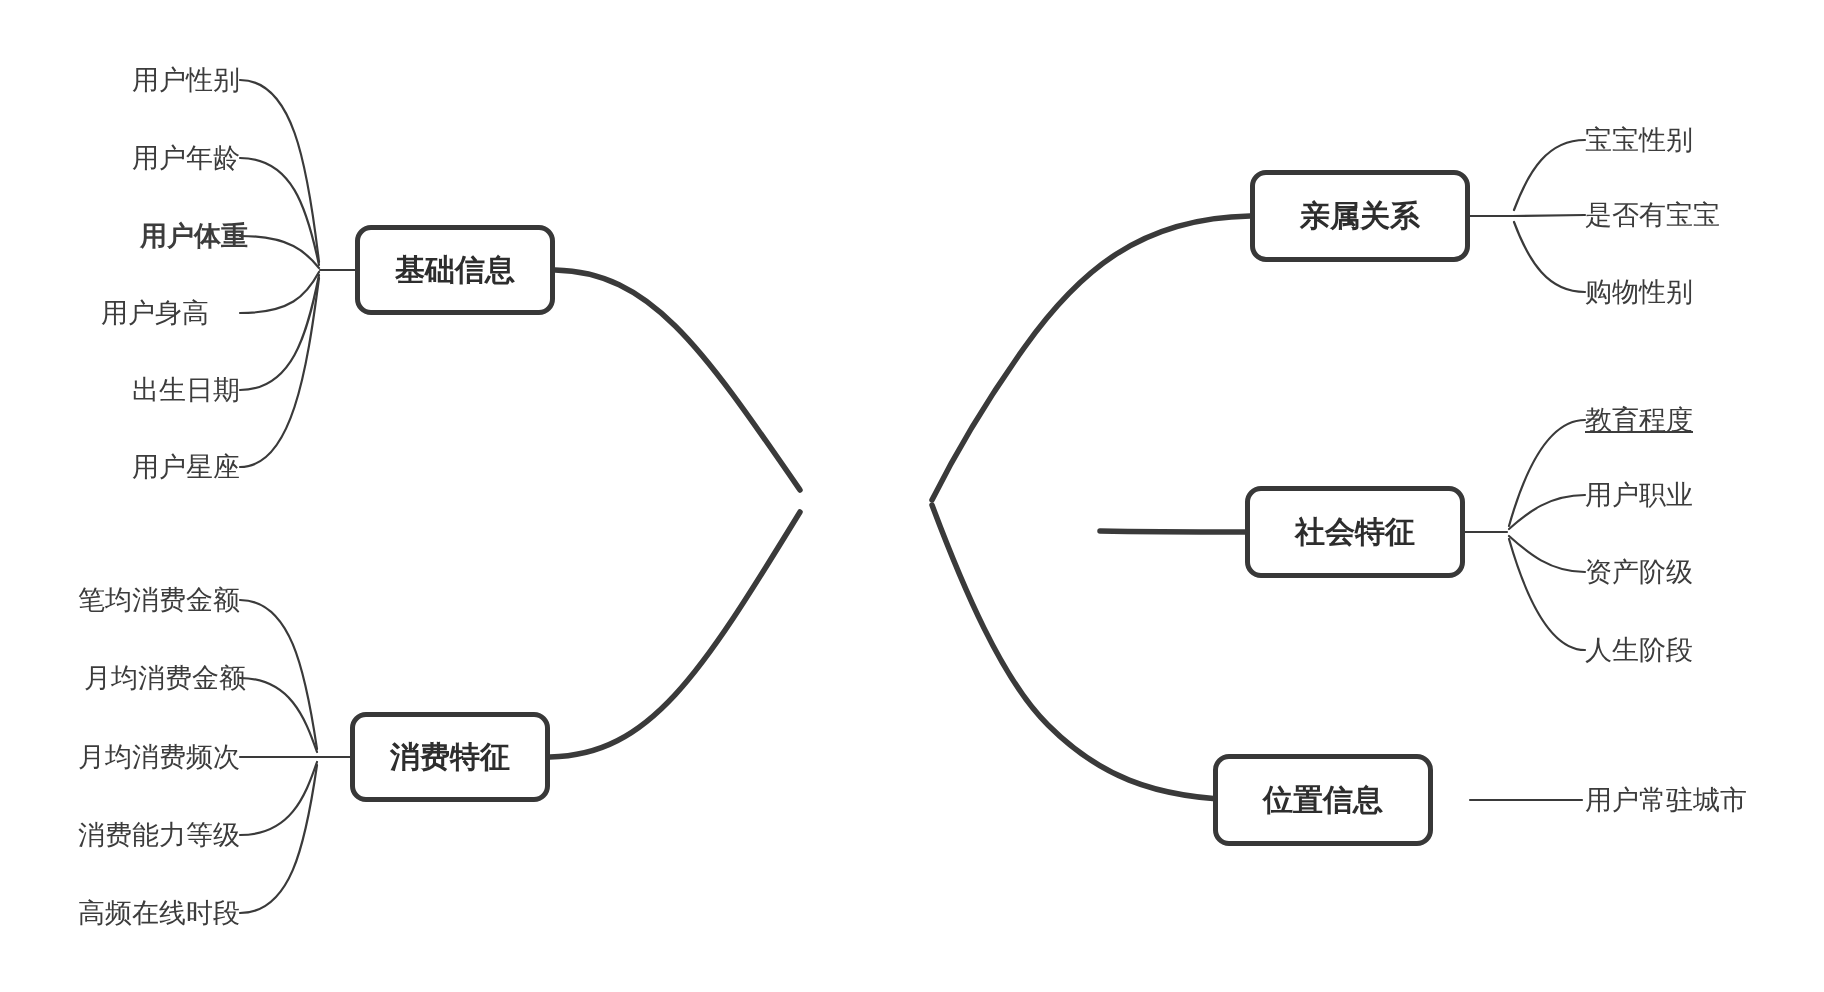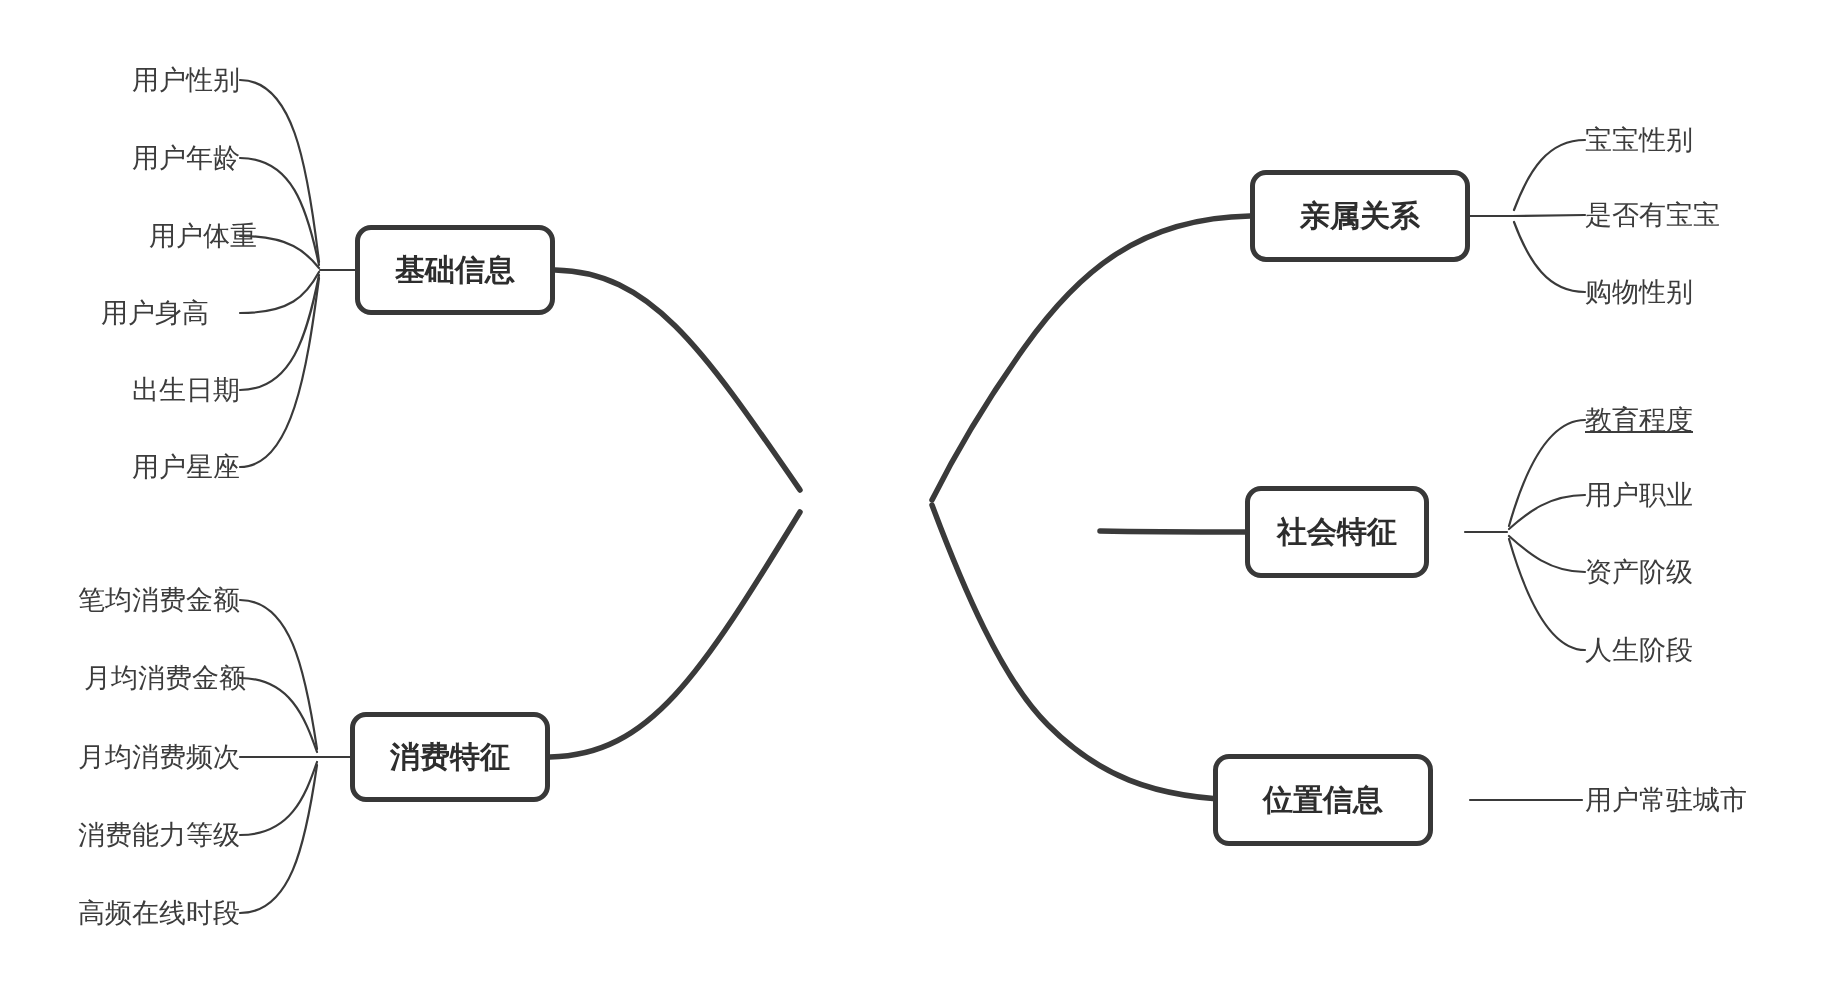--- a/index.html
+++ b/index.html
@@ -63,26 +63,26 @@
     <path class="thin" d="M 1585 572 C 1550 572, 1528 553, 1509 536"></path>
     <path class="thin" d="M 1585 650 C 1550 650, 1526 598, 1509 539"></path>
 
     <path class="thin" d="M 1470 800 L 1582 800"></path>
   </svg>
 
 
   <div class="node branch" style="left:355px;top:225px;width:200px;height:90px;">基础信息</div>
   <div class="node branch" style="left:350px;top:712px;width:200px;height:90px;">消费特征</div>
   <div class="node branch" style="left:1250px;top:170px;width:220px;height:92px;">亲属关系</div>
-  <div class="node branch" style="left:1245px;top:486px;width:184px;height:92px;">社会特征</div>
+  <div class="node branch" style="left:1245px;top:486px;width:220px;height:92px;">社会特征</div>
   <div class="node branch" style="left:1213px;top:754px;width:220px;height:92px;">位置信息</div>
 
   <div class="leaf l" style="left:70px;top:63px;width:170px;">用户性别</div>
   <div class="leaf l" style="left:70px;top:141px;width:170px;">用户年龄</div>
-  <div class="leaf l" style="left:87px;top:219px;width:170px;">用户体重</div>
+  <div class="leaf l" style="left:78px;top:219px;width:170px;font-weight:bold;">用户体重</div>
   <div class="leaf l" style="left:70px;top:296px;width:170px;text-align:center;">用户身高</div>
   <div class="leaf l" style="left:70px;top:373px;width:170px;">出生日期</div>
   <div class="leaf l" style="left:70px;top:450px;width:170px;">用户星座</div>
 
   <div class="leaf l" style="left:45px;top:583px;width:195px;">笔均消费金额</div>
   <div class="leaf l" style="left:51px;top:661px;width:195px;">月均消费金额</div>
   <div class="leaf l" style="left:45px;top:740px;width:195px;">月均消费频次</div>
   <div class="leaf l" style="left:45px;top:818px;width:195px;">消费能力等级</div>
   <div class="leaf l" style="left:45px;top:896px;width:195px;">高频在线时段</div>
 

